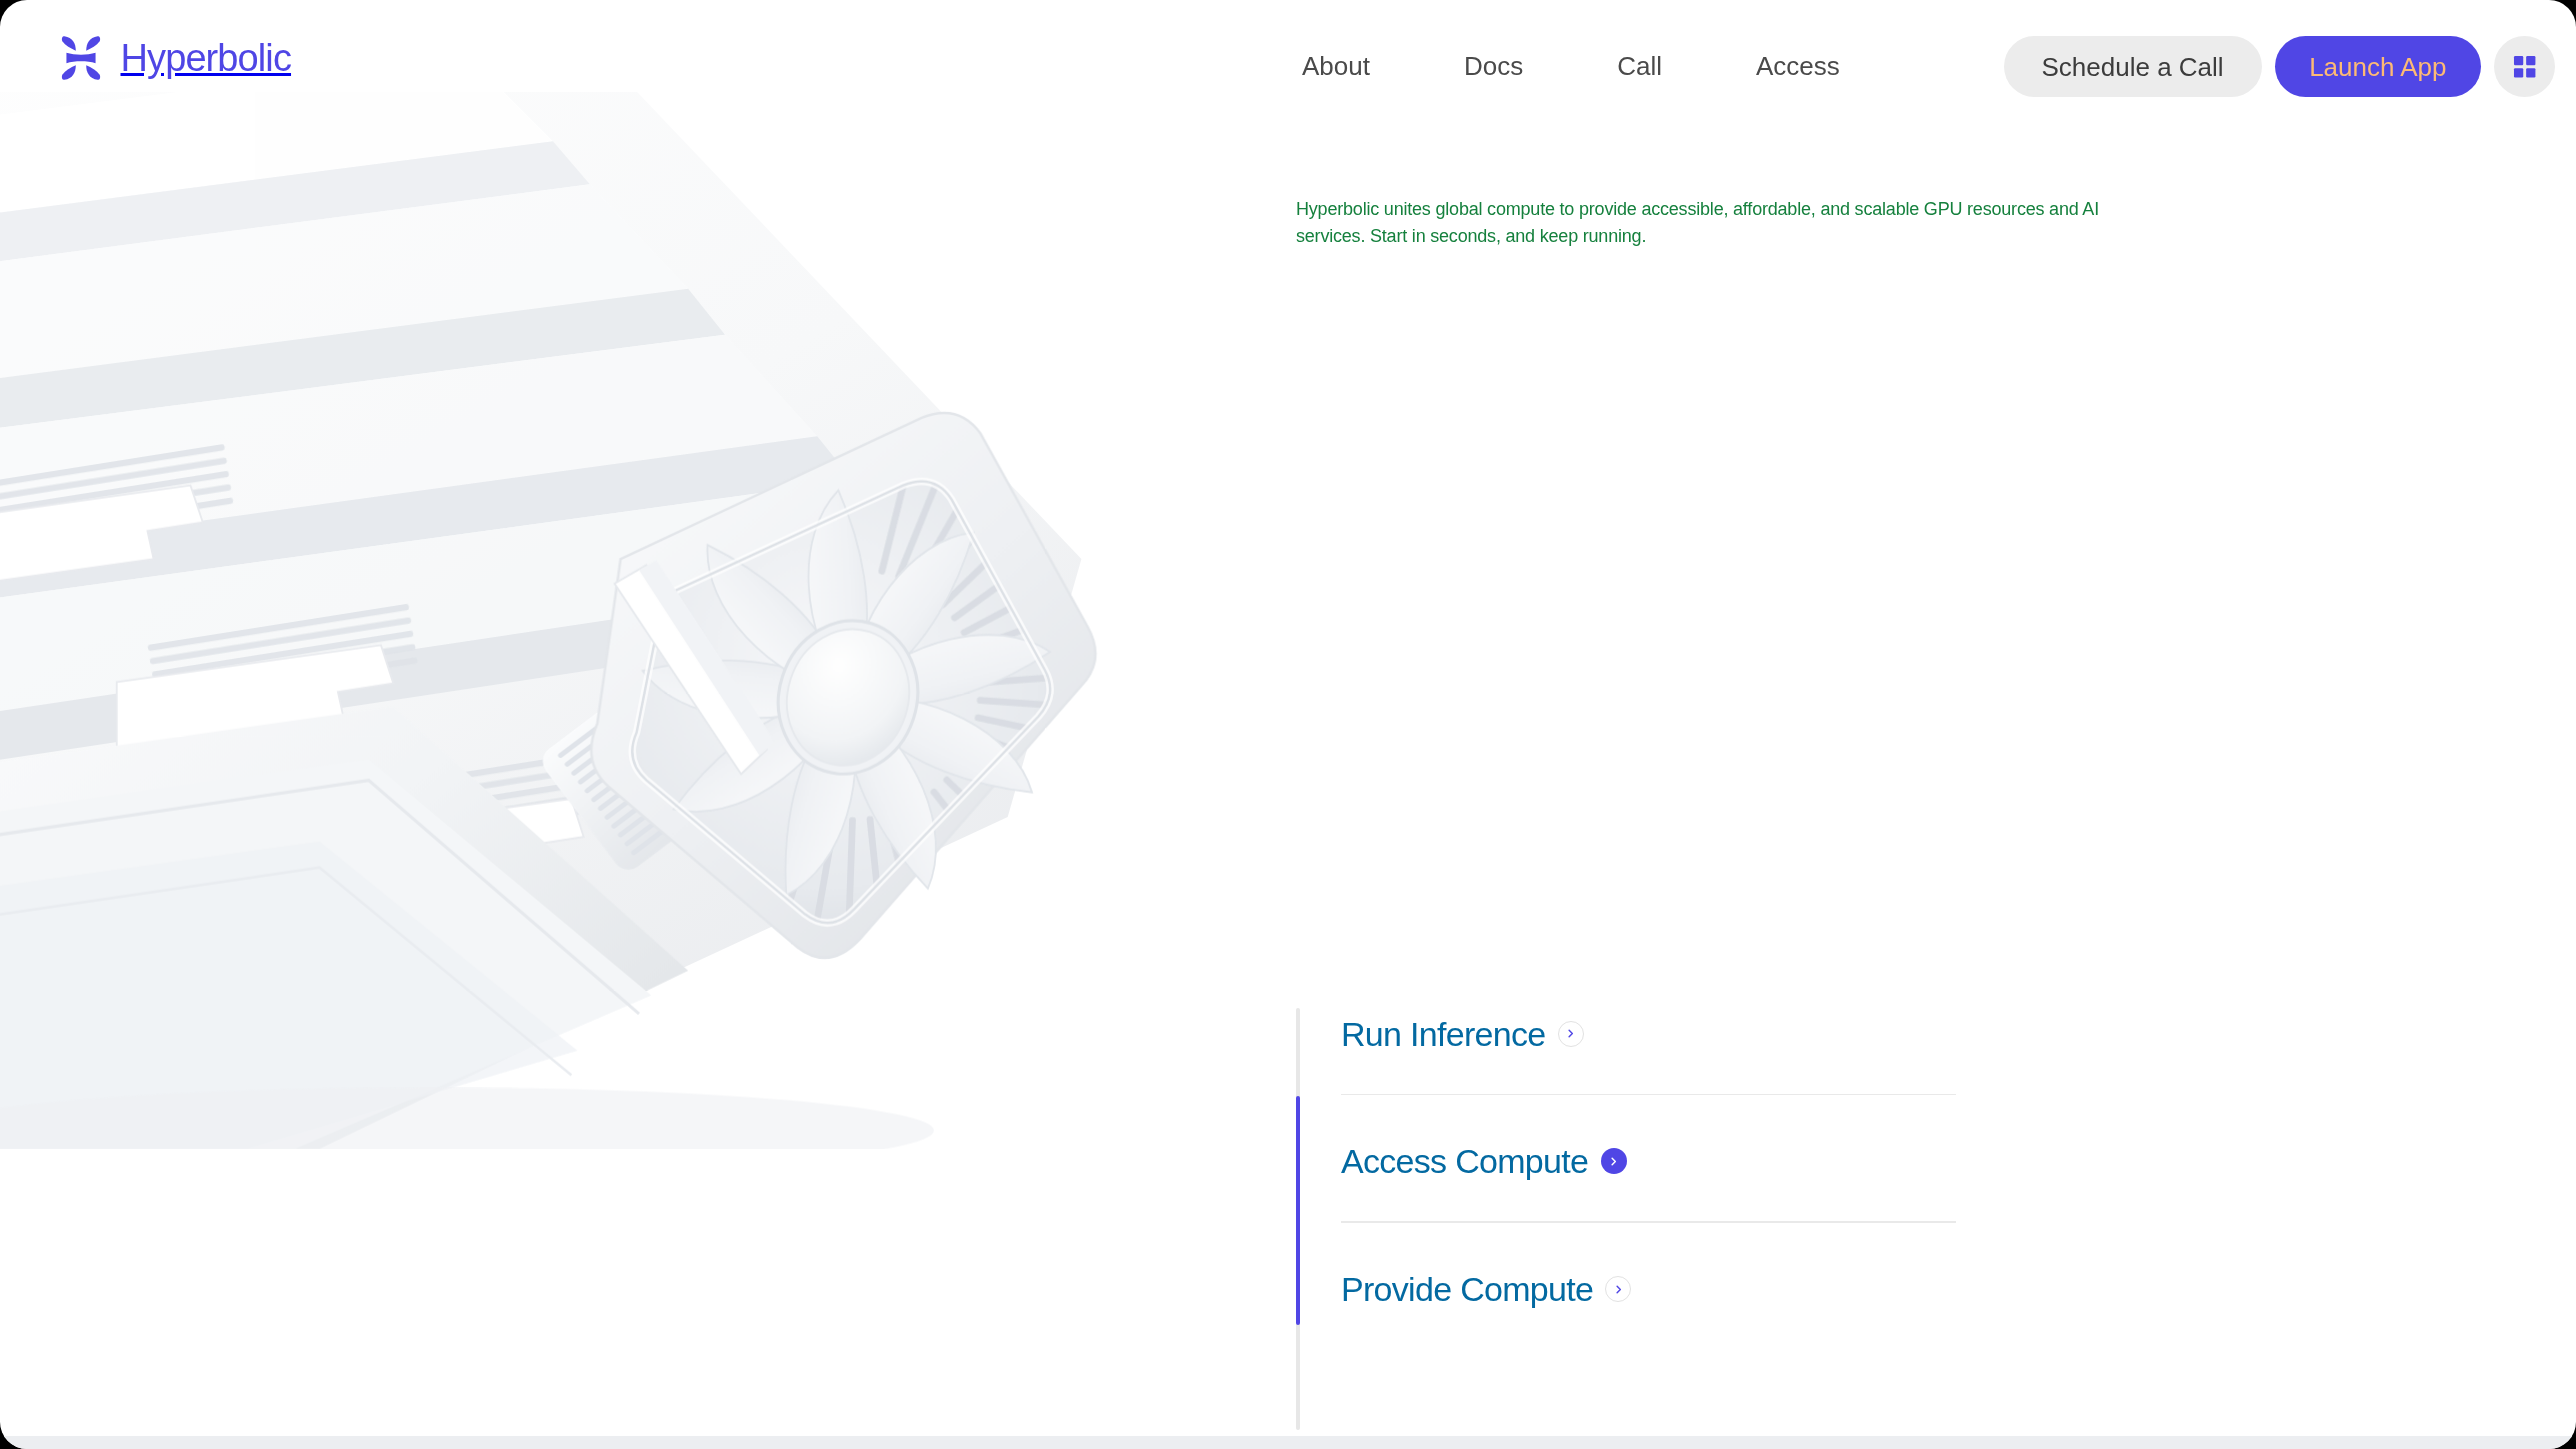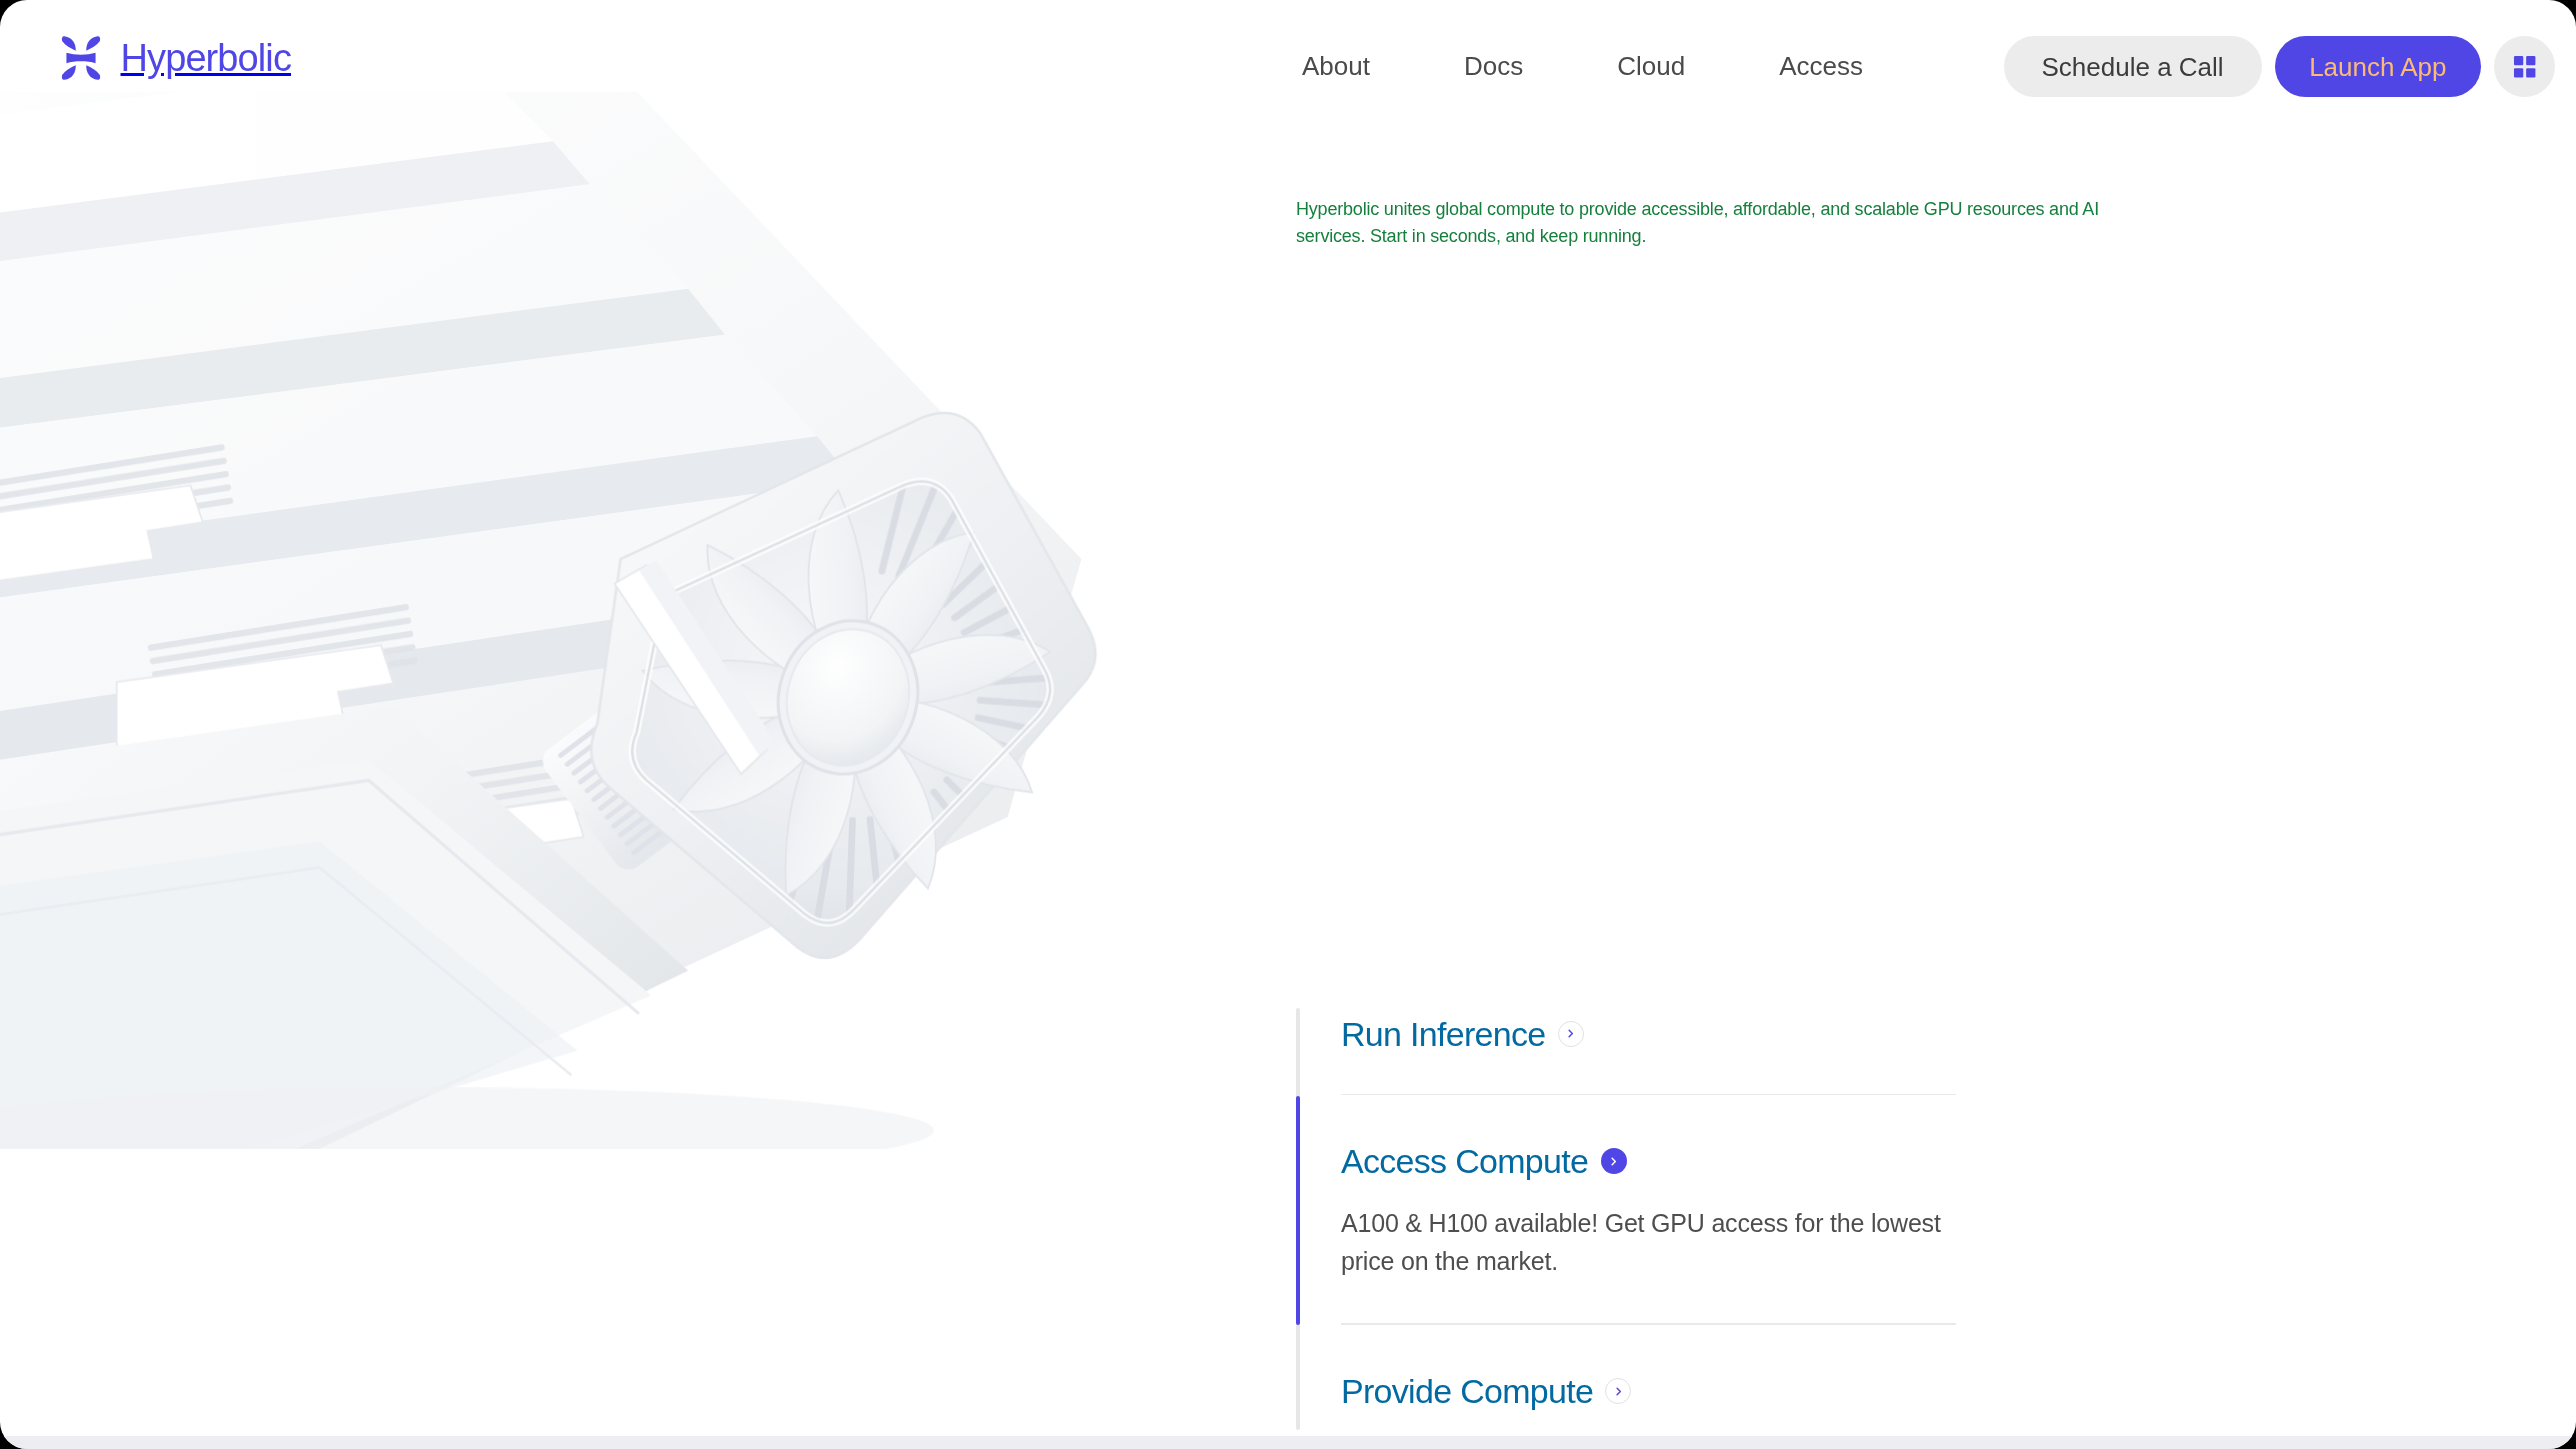--- a/index.html
+++ b/index.html
@@ -448,21 +448,21 @@
             <path d="M22 40 C 38 45, 62 45, 78 40 L 78 60 C 62 55, 38 55, 22 60 Z"></path>
           </g>
         </svg>
       </span>
       <span class="logo-text">Hyperbolic</span>
     </a>
 
     <nav class="nav">
       <a class="nav-item" href="#">About</a>
       <a class="nav-item" href="#">Docs</a>
-      <a class="nav-item" href="#">Cloud</a>
+      <a class="nav-item" href="#">Call</a>
       <a class="nav-item" href="#">Access</a>
     </nav>
 
     <div class="actions">
       <button class="btn btn-ghost">Schedule a Call</button>
       <button class="btn btn-primary">Launch App</button>
       <button class="btn btn-icon">
         <span>
           <svg class="grid-icon" viewBox="0 0 24 24" xmlns="http://www.w3.org/2000/svg" aria-hidden="true">
             <rect x="1" y="1" width="9.5" height="9.5" rx="1.2" fill="#5046e5"></rect>
@@ -499,21 +499,20 @@
 
       <div class="acc-item item-1">
         <div class="acc-head">
           <span class="acc-title">Access Compute</span>
           <span class="chev chev-filled">
             <svg width="11" height="11" viewBox="0 0 24 24" fill="none" stroke="#ffffff" stroke-width="3.2" stroke-linecap="round" stroke-linejoin="round" aria-hidden="true">
                 <polyline points="9 5 16 12 9 19"></polyline>
               </svg>
           </span>
         </div>
-        <div class="acc-body">A100 &amp; H100 available! Get GPU access for the lowest price on the market.</div>
         <div class="acc-divider"></div>
       </div>
 
       <div class="acc-item item-2">
         <div class="acc-head">
           <span class="acc-title">Provide Compute</span>
           <span class="chev chev-outline">
             <svg width="11" height="11" viewBox="0 0 24 24" fill="none" stroke="#5046e5" stroke-width="3.2" stroke-linecap="round" stroke-linejoin="round" aria-hidden="true">
                 <polyline points="9 5 16 12 9 19"></polyline>
               </svg>

